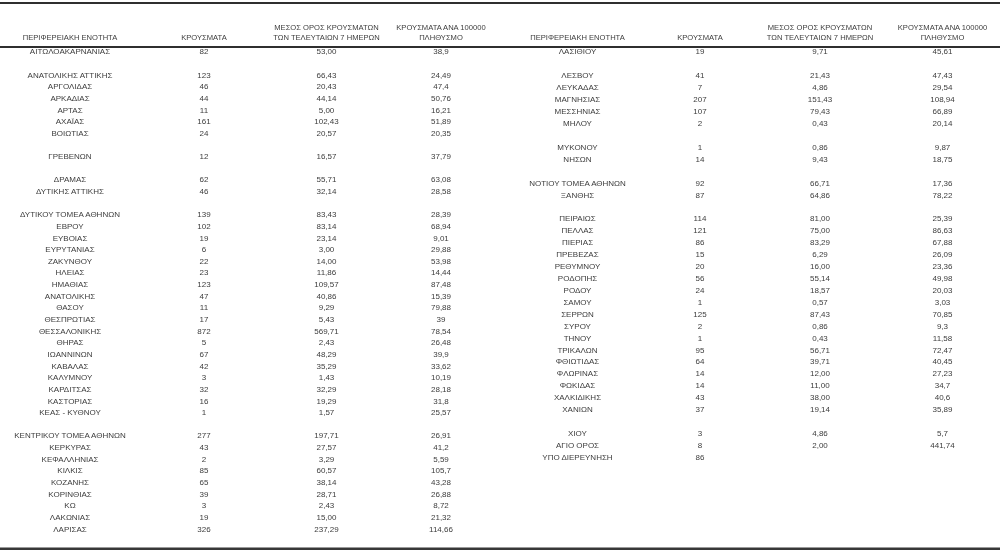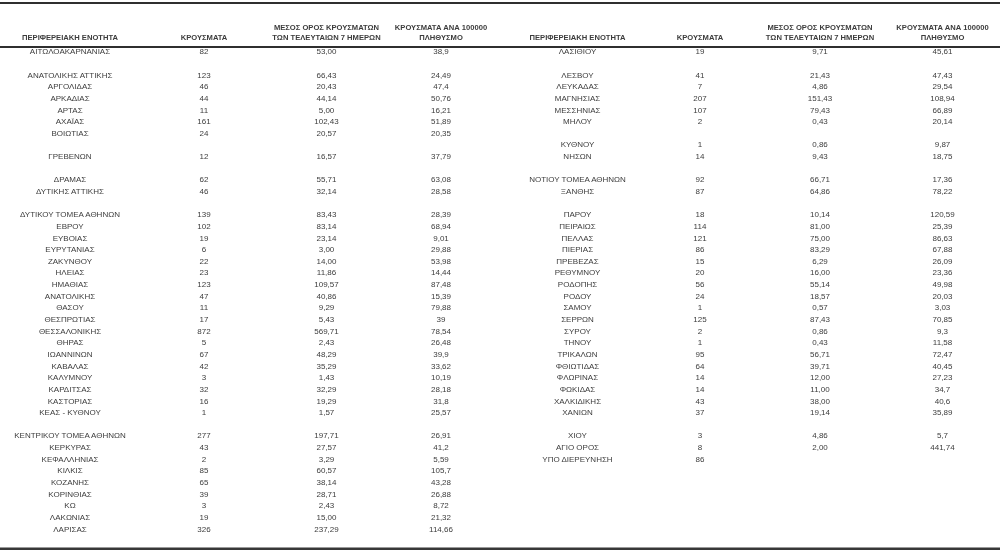--- a/index.html
+++ b/index.html
@@ -45,21 +45,21 @@
   #t-left  col.c2 { width: 128px; }
   #t-left  col.c3 { width: 117px; }
   #t-left  col.c4 { width: 112px; }
   #t-right col.c1 { width: 135px; }
   #t-right col.c2 { width: 110px; }
   #t-right col.c3 { width: 130px; }
   #t-right col.c4 { width: 115px; }
   thead tr { height: 27px; }
   thead th {
     vertical-align: bottom;
-    font-weight: 700;
+    font-weight: 400;
     font-size: 7.6px;
     line-height: 1.3;
     text-align: center;
     padding: 0 1px 3px 1px;
     color: #3c3c3c;
     white-space: nowrap;
   }
   tbody tr { height: 11.65px; }
   tbody td {
     font-size: 8px;
@@ -430,21 +430,21 @@
             <td>0,43</td>
             <td>20,14</td>
           </tr>
           <tr>
             <td></td>
             <td></td>
             <td></td>
             <td></td>
           </tr>
           <tr>
-            <td>ΚΥΘΝΟΥ</td>
+            <td>ΜΥΚΟΝΟΥ</td>
             <td>1</td>
             <td>0,86</td>
             <td>9,87</td>
           </tr>
           <tr>
             <td>ΝΗΣΩΝ</td>
             <td>14</td>
             <td>9,43</td>
             <td>18,75</td>
           </tr>
@@ -464,26 +464,20 @@
             <td>ΞΑΝΘΗΣ</td>
             <td>87</td>
             <td>64,86</td>
             <td>78,22</td>
           </tr>
           <tr>
             <td></td>
             <td></td>
             <td></td>
             <td></td>
-          </tr>
-          <tr>
-            <td>ΠΑΡΟΥ</td>
-            <td>18</td>
-            <td>10,14</td>
-            <td>120,59</td>
           </tr>
           <tr>
             <td>ΠΕΙΡΑΙΩΣ</td>
             <td>114</td>
             <td>81,00</td>
             <td>25,39</td>
           </tr>
           <tr>
             <td>ΠΕΛΛΑΣ</td>
             <td>121</td>

